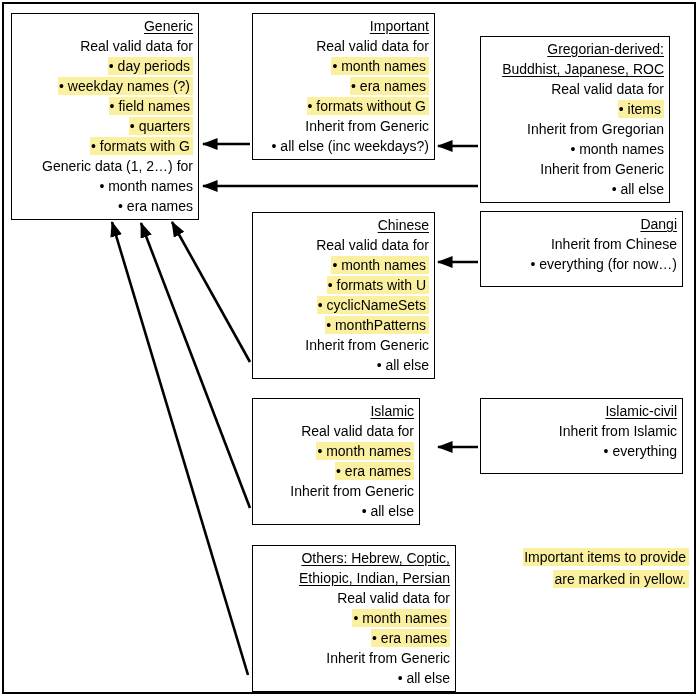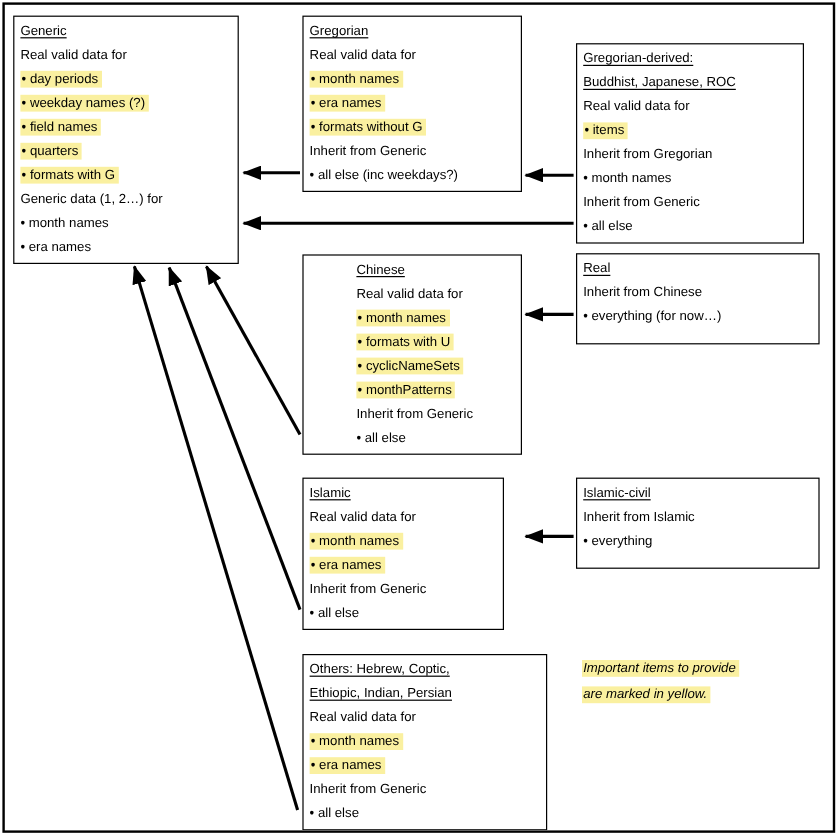--- a/index.html
+++ b/index.html
@@ -20,38 +20,39 @@
   .frame{
     position:absolute;left:2px;top:2px;right:2px;bottom:2px;
     border:2px solid var(--border);
   }
   .box{
     position:absolute;
     background:var(--bg);
     border:1.5px solid var(--border);
     box-sizing:border-box;
     padding:2px 5px 3px 5px;
-    font-size:11px;
+    font-size:14px;
     line-height:20px;
     white-space:nowrap;
+    text-align:right;
   }
   .row{height:20px;}
   .u{text-decoration:underline;text-underline-offset:2px;}
   .hl{background:var(--hl);padding:1px 3px 1px 1px;}
   
   [data-box="generic"]          {left:11px;  top:13px;  width:188px;}
   [data-box="gregorian"]        {left:252px; top:13px;  width:183px;}
   [data-box="gregorian_derived"]{left:480px; top:36px;  width:190px;}
   [data-box="chinese"]          {left:252px; top:212px; width:183px;padding-left:44px;}
   [data-box="dangi"]            {left:480px; top:211px; width:203px; min-height:76px;}
   [data-box="islamic"]          {left:252px; top:398px; width:168px;}
   [data-box="islamic_civil"]    {left:480px; top:398px; width:203px; min-height:76px;}
   [data-box="others"]           {left:252px; top:545px; width:204px;}
   [data-box="note"]             {left:480px; top:544px; width:214px; border:none; background:transparent;}
-  [data-box="note"] .row        {height:22px; line-height:22px;font-style:italic;}
+  [data-box="note"] .row        {height:22px; line-height:22px;}
   .arrows{
     position:absolute;left:0;top:0;width:698px;height:696px;
     pointer-events:none;
   }
   .arrows line{stroke:var(--arrow);stroke-width:2.6;}
 </style>
 </head>
 <body>
 
 <div class="canvas">
@@ -63,21 +64,21 @@
       <div class="row"><span class="hl">• day periods</span></div>
       <div class="row"><span class="hl">• weekday names (?)</span></div>
       <div class="row"><span class="hl">• field names</span></div>
       <div class="row"><span class="hl">• quarters</span></div>
       <div class="row"><span class="hl">• formats with G</span></div>
       <div class="row"><span>Generic data (1, 2…) for</span></div>
       <div class="row"><span>• month names</span></div>
       <div class="row"><span>• era names</span></div>
     </div>
   <div class="box" data-box="gregorian">
-      <div class="row"><span class="u">Gregorian</span></div>
+      <div class="row"><span class="u">Important</span></div>
       <div class="row"><span>Real valid data for</span></div>
       <div class="row"><span class="hl">• month names</span></div>
       <div class="row"><span class="hl">• era names</span></div>
       <div class="row"><span class="hl">• formats without G</span></div>
       <div class="row"><span>Inherit from Generic</span></div>
       <div class="row"><span>• all else (inc weekdays?)</span></div>
     </div>
   <div class="box" data-box="gregorian_derived">
       <div class="row"><span class="u">Gregorian-derived:</span></div>
       <div class="row"><span class="u">Buddhist, Japanese, ROC</span></div>
@@ -92,21 +93,21 @@
       <div class="row"><span class="u">Chinese</span></div>
       <div class="row"><span>Real valid data for</span></div>
       <div class="row"><span class="hl">• month names</span></div>
       <div class="row"><span class="hl">• formats with U</span></div>
       <div class="row"><span class="hl">• cyclicNameSets</span></div>
       <div class="row"><span class="hl">• monthPatterns</span></div>
       <div class="row"><span>Inherit from Generic</span></div>
       <div class="row"><span>• all else</span></div>
     </div>
   <div class="box" data-box="dangi">
-      <div class="row"><span class="u">Real</span></div>
+      <div class="row"><span class="u">Dangi</span></div>
       <div class="row"><span>Inherit from Chinese</span></div>
       <div class="row"><span>• everything (for now…)</span></div>
     </div>
   <div class="box" data-box="islamic">
       <div class="row"><span class="u">Islamic</span></div>
       <div class="row"><span>Real valid data for</span></div>
       <div class="row"><span class="hl">• month names</span></div>
       <div class="row"><span class="hl">• era names</span></div>
       <div class="row"><span>Inherit from Generic</span></div>
       <div class="row"><span>• all else</span></div>

